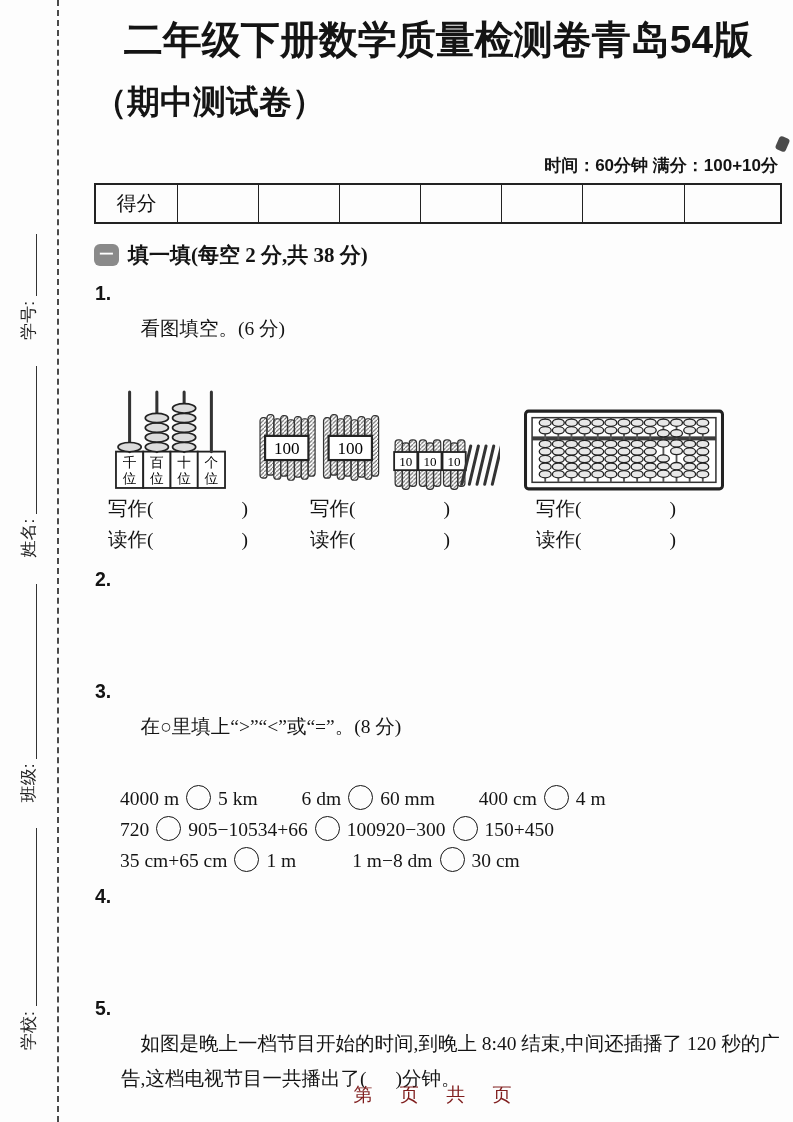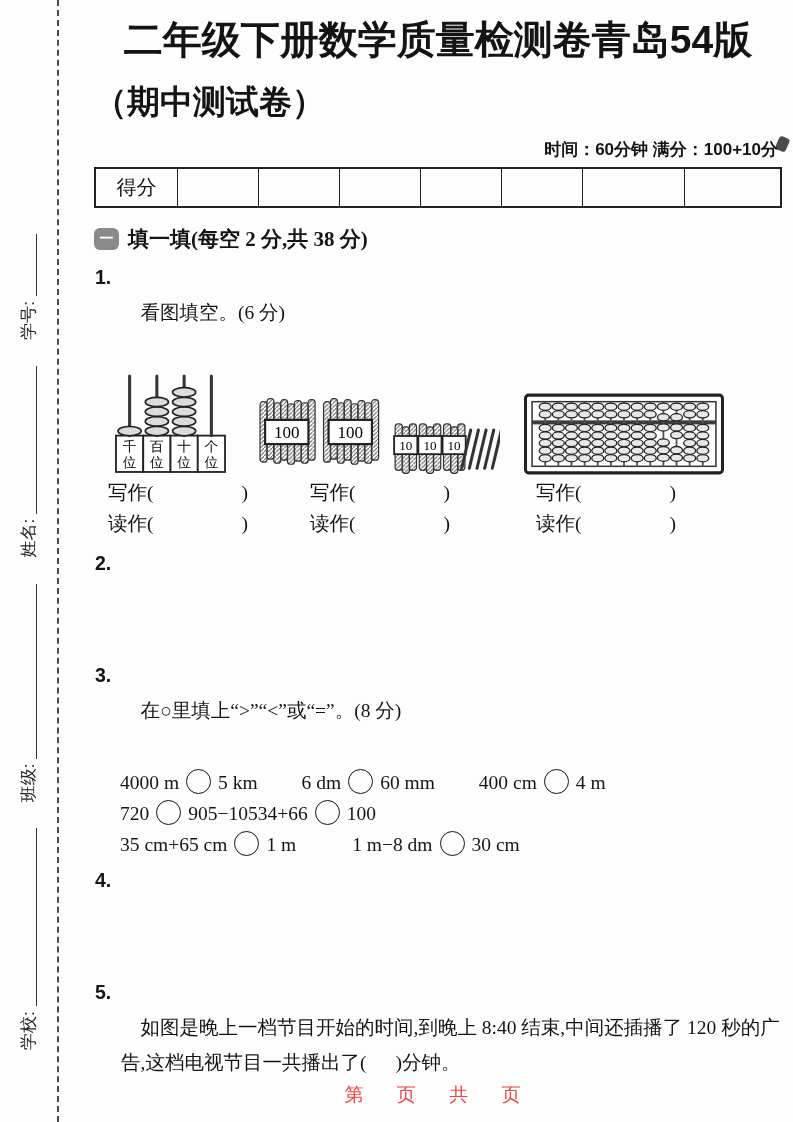--- a/index.html
+++ b/index.html
@@ -20,21 +20,21 @@
   .sb-field:nth-child(2) .sb-line{width:175px}
   .sb-field:nth-child(3) .sb-line{width:148px}
   .sb-field:nth-child(4) .sb-line{width:62px}
   .divider-dashed{position:absolute;top:0;bottom:0;left:57px;width:0;border-left:2.5px dashed #4a4a4a}
   .artifact{position:absolute;right:5px;top:137px;width:11px;height:14px;background:#2b2b2b;border-radius:3px;transform:rotate(24deg);opacity:.85}
 
   
   .main{position:absolute;left:94px;top:12px;width:688px}
   .title{font-family:"Liberation Sans",sans-serif;font-weight:bold;font-size:39px;line-height:1.15;text-align:center;margin:6px 0 17px}
   .subtitle{font-family:"Liberation Sans",sans-serif;font-weight:bold;font-size:33px;text-align:left;margin:12px 0 0}
-  .meta{font-family:"Liberation Sans",sans-serif;font-weight:bold;font-size:17px;text-align:right;margin-top:13px;padding-right:4px}
+  .meta{font-family:"Liberation Sans",sans-serif;font-weight:bold;font-size:17px;text-align:right;margin-top:29px;padding-right:4px}
 
   table.score{width:100%;border-collapse:collapse;margin-top:6px;font-family:"Liberation Sans",sans-serif;font-size:20px;text-align:center;border:2px solid #222}
   table.score td{border:1.7px solid #222;height:37px;padding:0}
 
   .sec-head{display:flex;align-items:center;gap:9px;margin-top:17px;font-size:21px;font-weight:bold}
   .badge{flex:0 0 auto;width:25px;height:22px;background:#8a8a8a;border-radius:6px;color:#fff;
          display:flex;align-items:center;justify-content:center;font-size:14px;font-weight:bold}
 
   .q{position:relative;padding-left:27px;font-size:19.5px;line-height:35px;margin-top:7px;white-space:pre-wrap}
   .q .num{position:absolute;left:1px;top:0;font-weight:bold;font-family:"Liberation Sans",sans-serif}
@@ -46,21 +46,21 @@
   .wr-cell .blank{display:inline-block;width:88px}
 
   
   .cmp-row{display:flex;align-items:center;padding-left:26px;margin-top:6px;font-size:19.5px;white-space:nowrap}
   .cmp-row.g1{gap:44px}
   .cmp-row.g2{}
   .cmp-row.g3{gap:56px}
   .cmp-circle{display:inline-block;width:23px;height:23px;border:1.8px solid #141414;border-radius:50%;margin:0 7px;vertical-align:-5px}
 
   .footer{position:absolute;left:94px;width:688px;bottom:14px;text-align:center;
-          font-family:Liberation Mono, monospace;font-size:19px;letter-spacing:11px;color:#ef4444}
+          font-family:Liberation Sans, sans-serif;font-size:19px;letter-spacing:11px;color:#7f1d1d}
 </style>
 </head>
 <body>
 
 <div class="divider-dashed"></div>
 <div class="artifact"></div>
 
 <div class="sidebar-rot">
   <span class="sb-field">
     <span>学校:</span>
@@ -326,20 +326,21 @@
     <span class="num">3.</span><span>在○里填上“&gt;”“&lt;”或“=”。(8 分)</span>
   </div>
   <div class="cmp-row g1">
     <span><span>4000 m</span><span class="cmp-circle"></span><span>5 km</span></span>
     <span><span>6 dm</span><span class="cmp-circle"></span><span>60 mm</span></span>
     <span><span>400 cm</span><span class="cmp-circle"></span><span>4 m</span></span>
   </div>
   <div class="cmp-row g2">
     <span><span>720</span><span class="cmp-circle"></span><span>905−105</span></span>
     <span><span>34+66</span><span class="cmp-circle"></span><span>100</span></span>
+    <span><span>920−300</span><span class="cmp-circle"></span><span>150+450</span></span>
   </div>
   <div class="cmp-row g3">
     <span><span>35 cm+65 cm</span><span class="cmp-circle"></span><span>1 m</span></span>
     <span><span>1 m−8 dm</span><span class="cmp-circle"></span><span>30 cm</span></span>
   </div>
 
   <div class="q">
     <span class="num">4.</span>
   </div>
 

